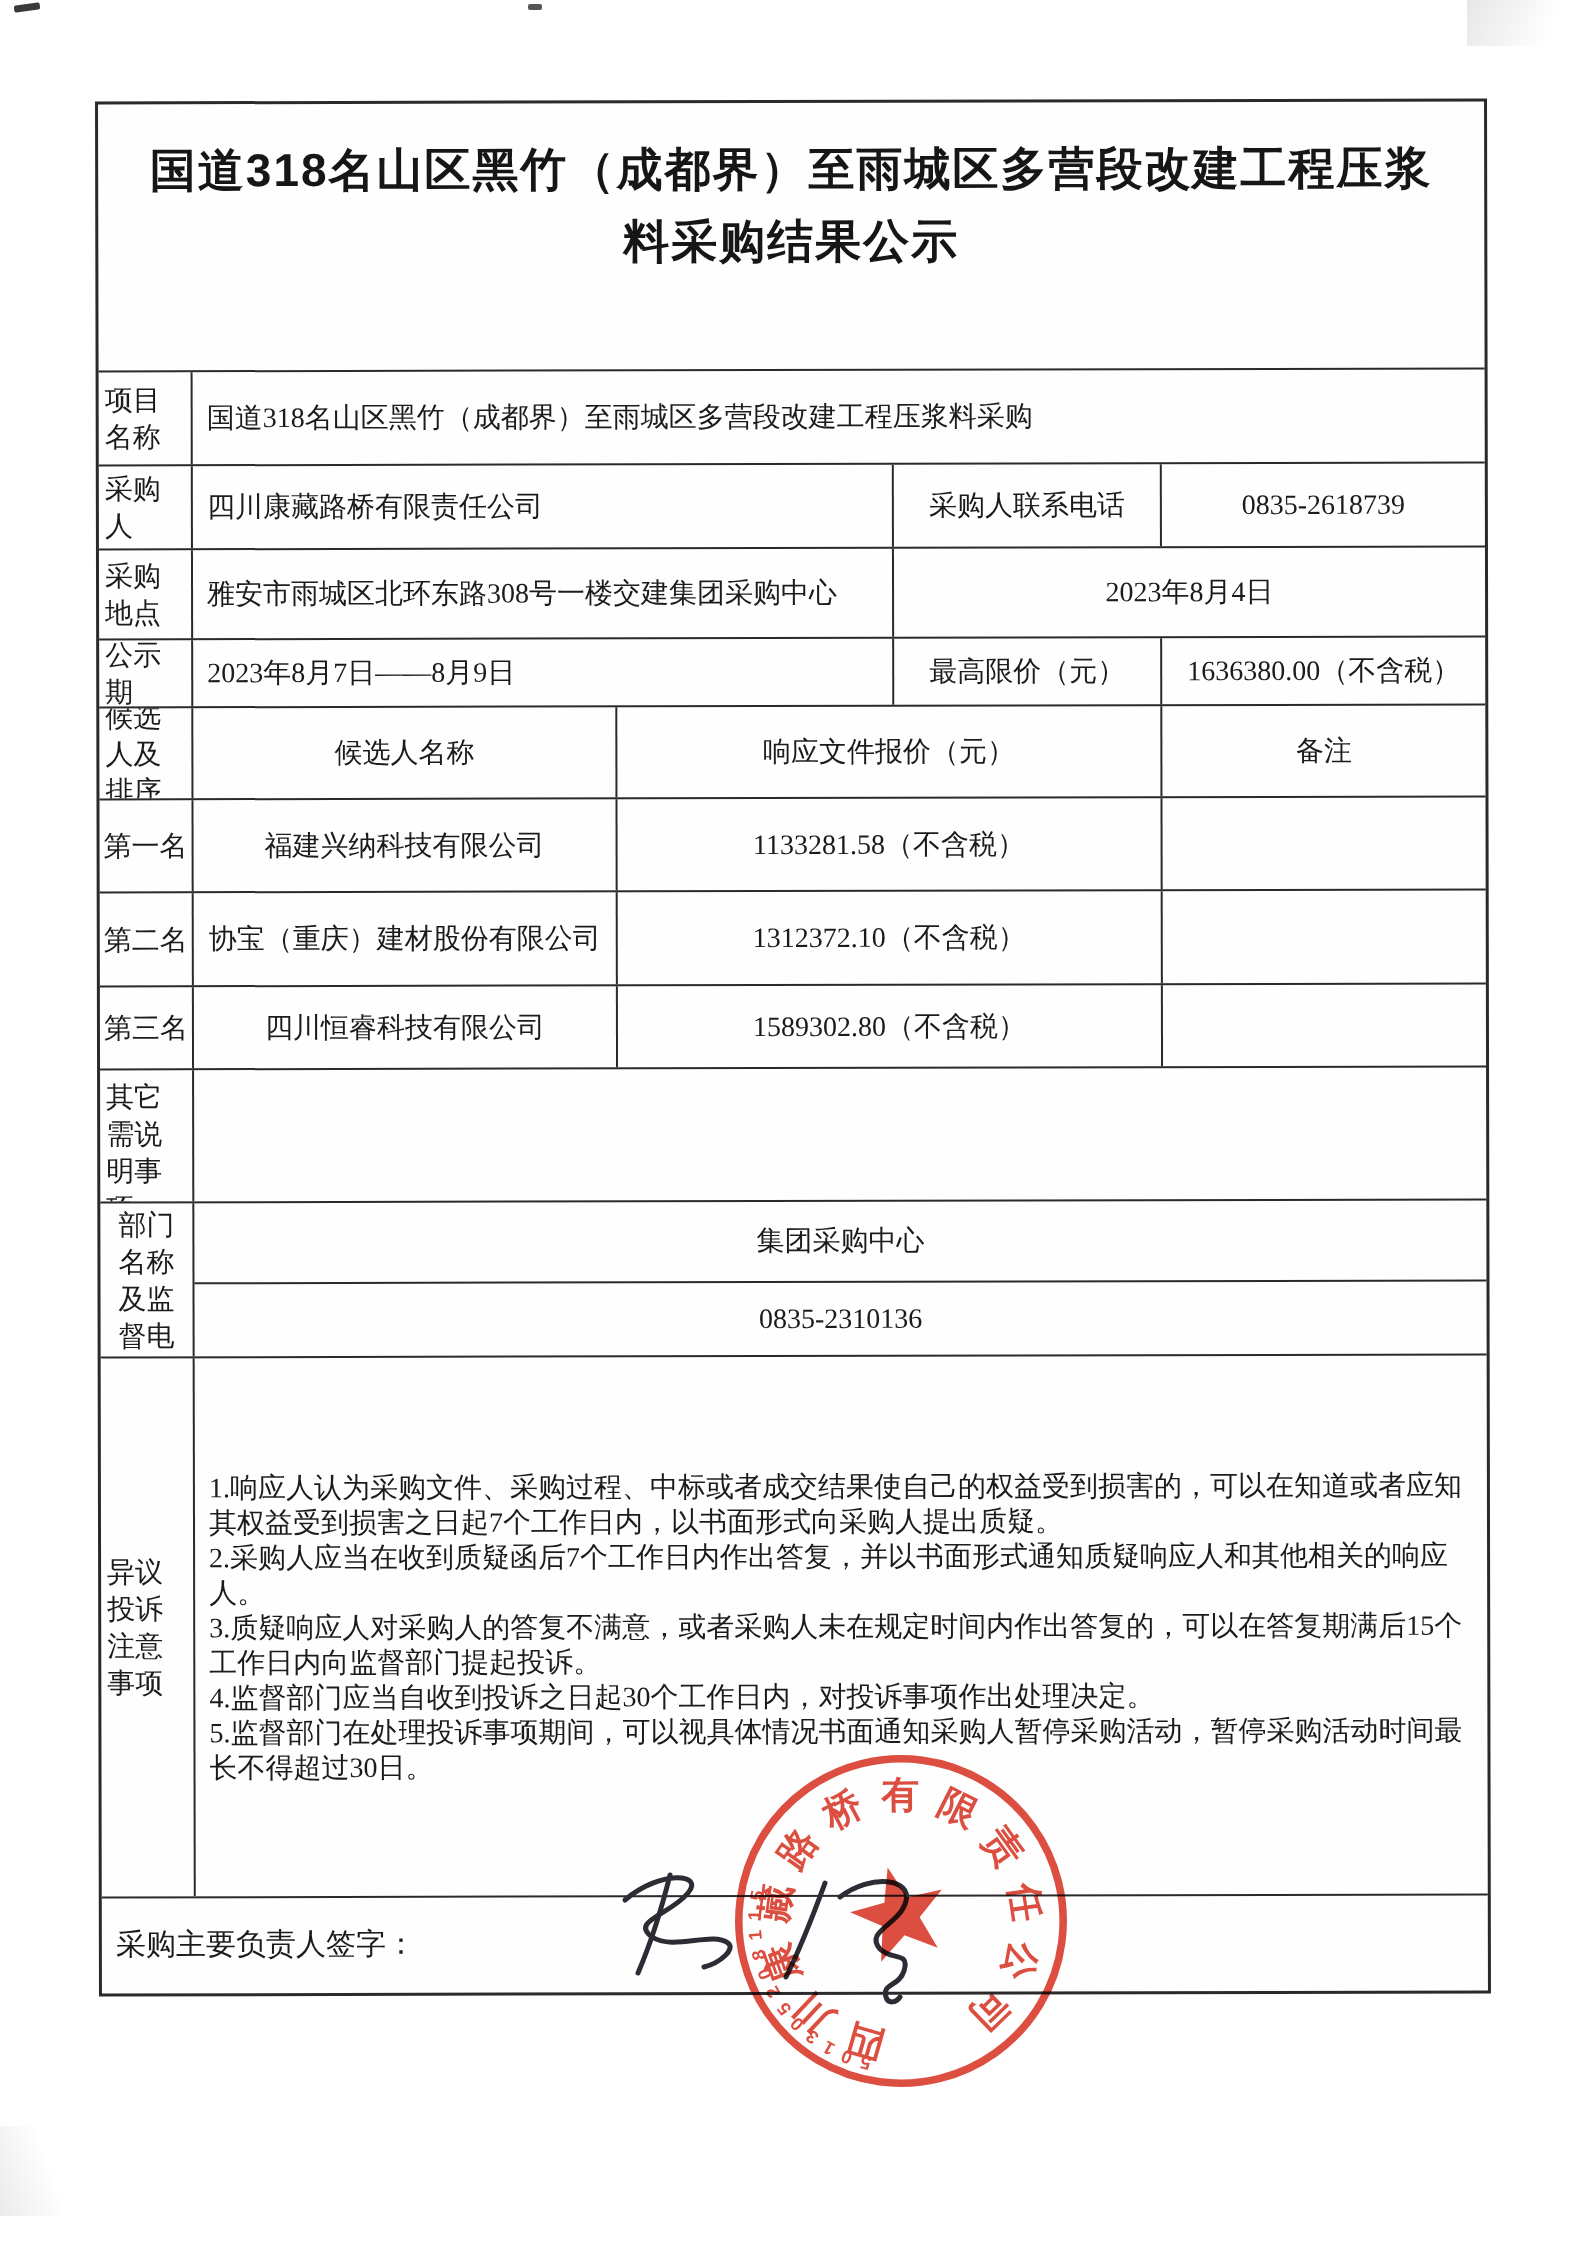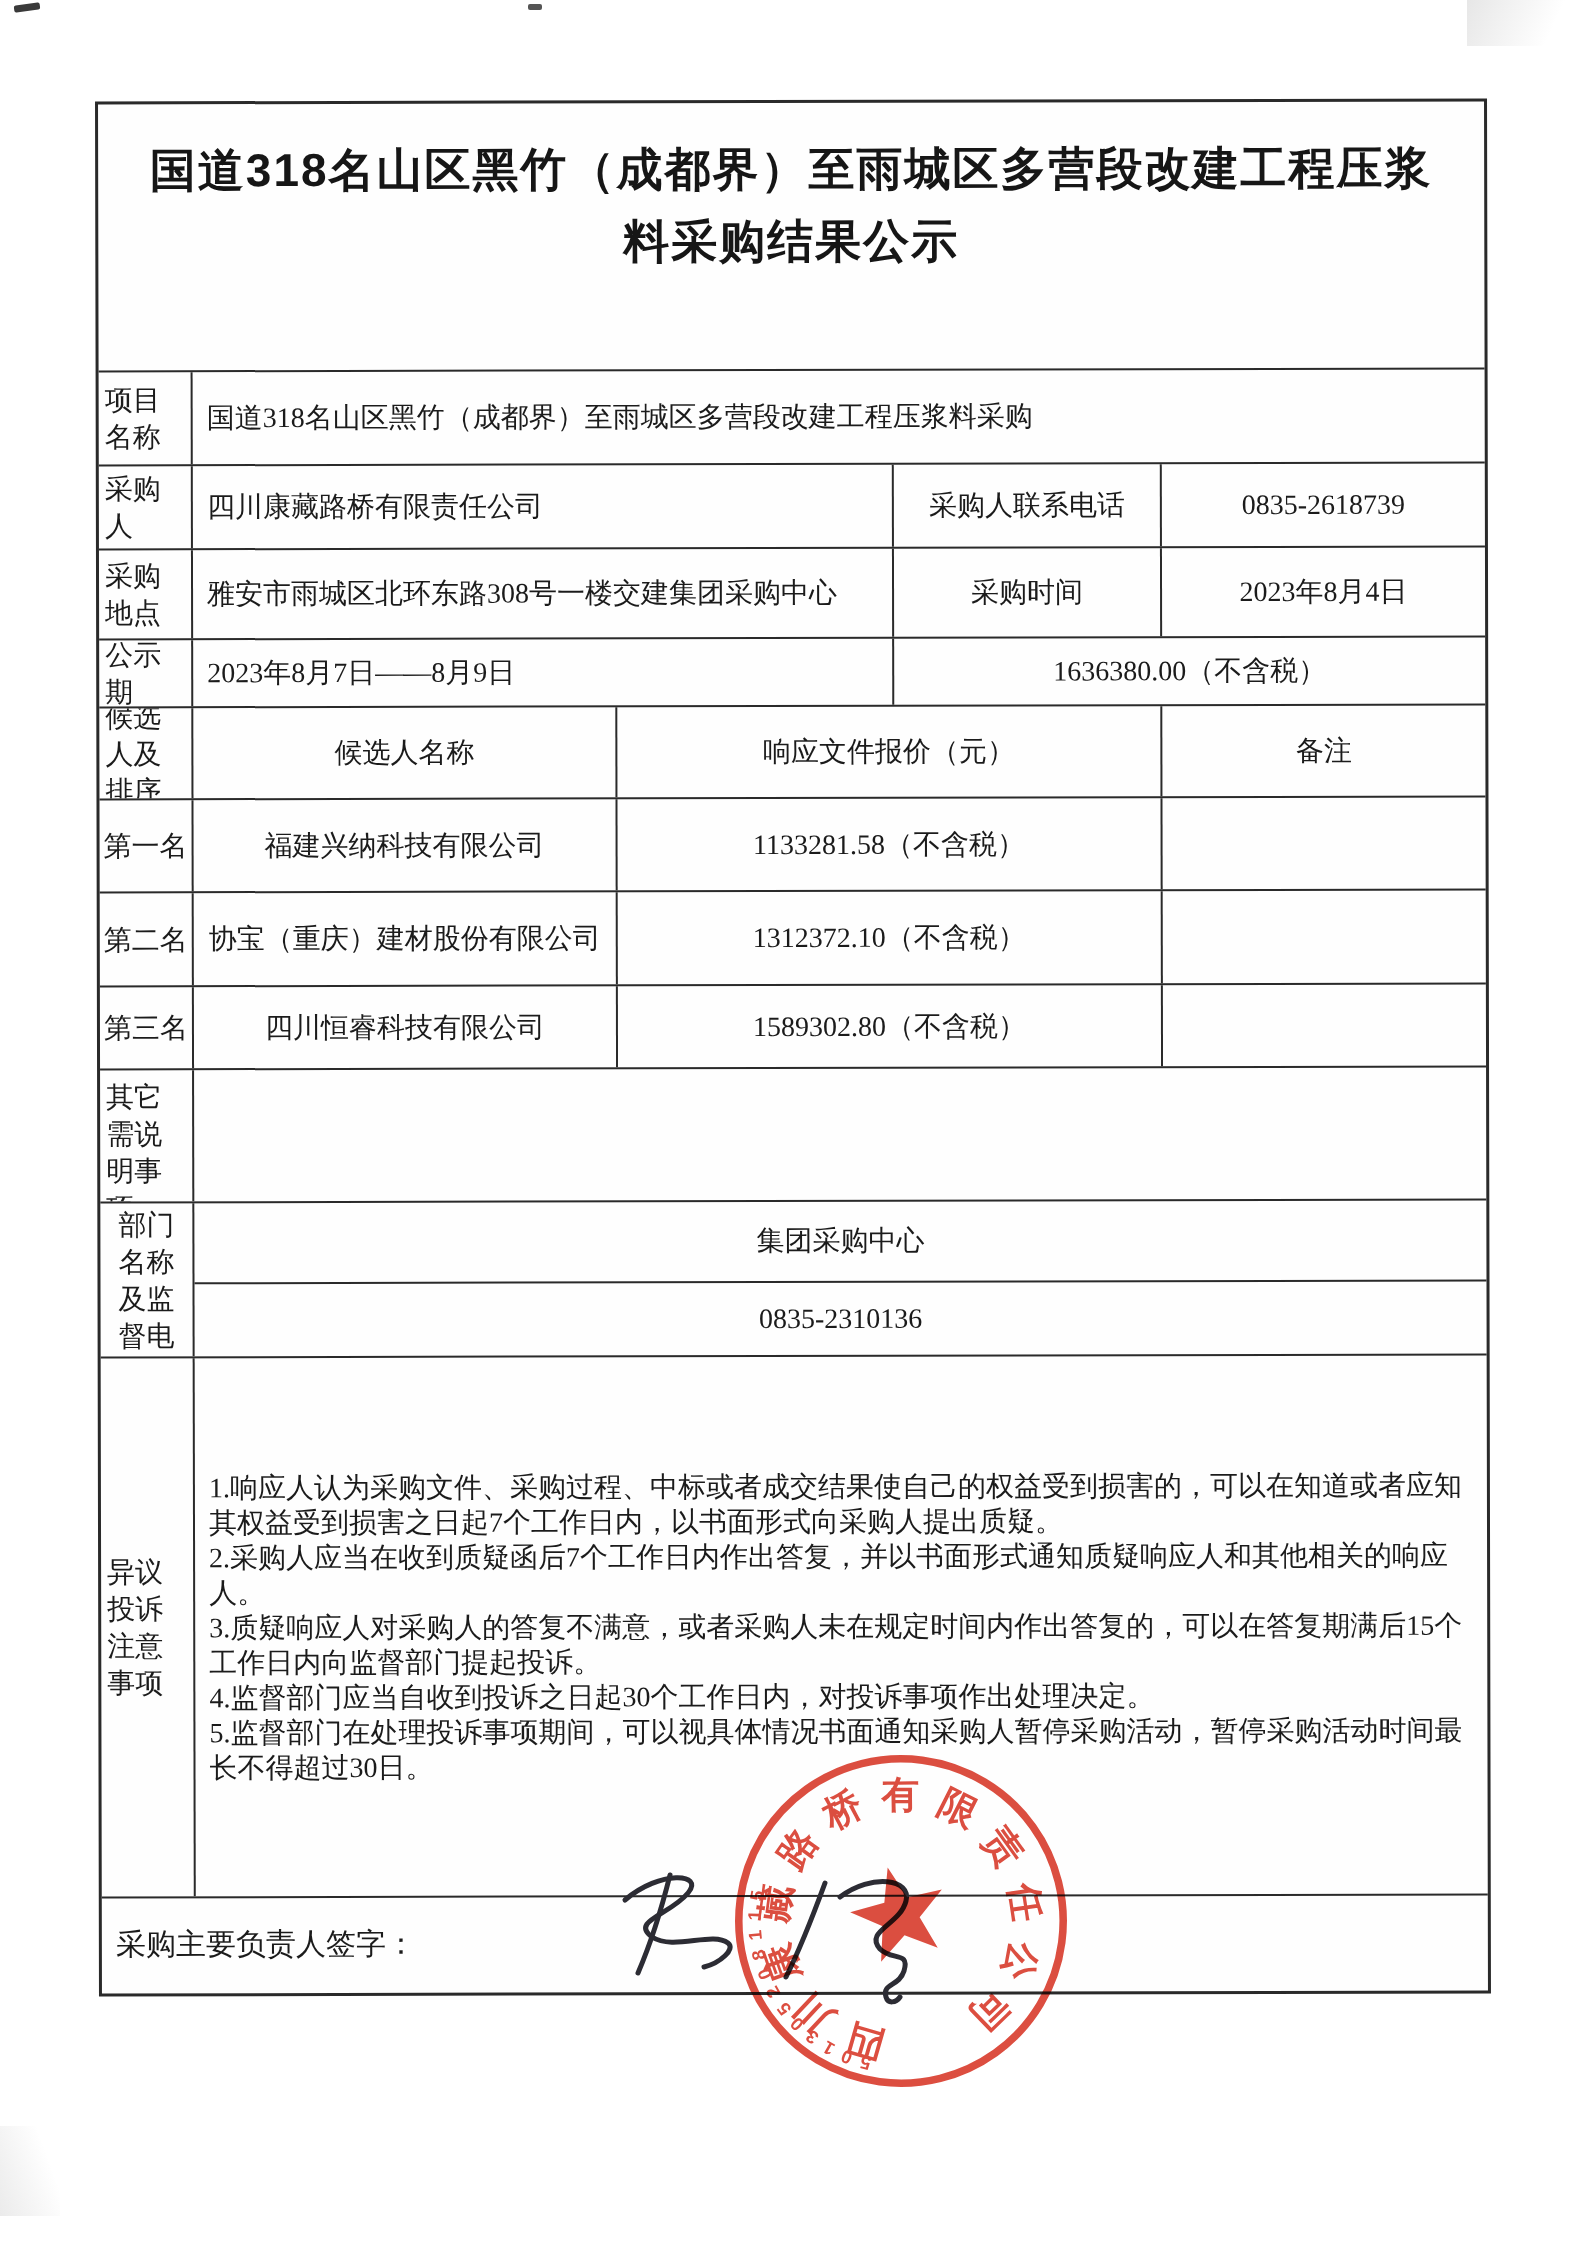--- a/index.html
+++ b/index.html
@@ -95,27 +95,27 @@
   <div class="row r-purchaser">
     <div class="cell c-label br">采购人</div>
     <div class="cell c-val br">四川康藏路桥有限责任公司</div>
     <div class="cell c-mid br">采购人联系电话</div>
     <div class="cell c-right">0835-2618739</div>
   </div>
 
   <div class="row r-location">
     <div class="cell c-label br">采购地点</div>
     <div class="cell c-val br">雅安市雨城区北环东路308号一楼交建集团采购中心</div>
-    <div class="cell c-mid br">采购时间</div>
     <div class="cell c-right">2023年8月4日</div>
   </div>
 
   <div class="row r-publicity">
     <div class="cell c-label br">公示期</div>
     <div class="cell c-val br">2023年8月7日——8月9日</div>
+    <div class="cell c-mid br">最高限价（元）</div>
     <div class="cell c-right">1636380.00（不含税）</div>
   </div>
 
   <div class="row r-cand-header">
     <div class="cell c-label br">候选人及排序</div>
     <div class="cell c-name br">候选人名称</div>
     <div class="cell c-price br">响应文件报价（元）</div>
     <div class="cell c-remark">备注</div>
   </div>
 

